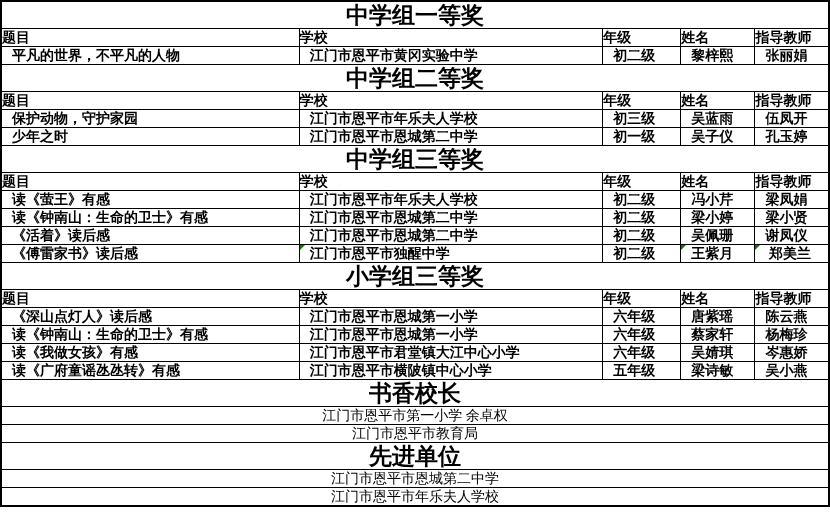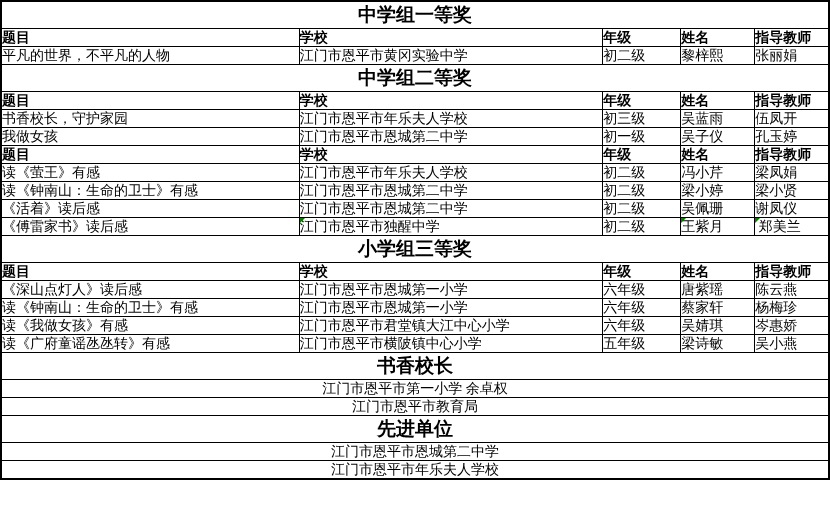--- a/index.html
+++ b/index.html
@@ -21,21 +21,21 @@
   }
   table.award-table td, table.award-table th {
     border: 1px solid #000000;
     padding: 0;
     overflow: hidden;
     white-space: nowrap;
   }
   td.section-title {
     text-align: center;
     font-weight: bold;
-    font-size: 19px;
+    font-size: 23px;
     line-height: 26px;
     height: 26px;
     font-family: "Liberation Sans", "DejaVu Sans", sans-serif;
   }
   th.col-header {
     text-align: left;
     font-weight: bold;
     font-size: 14px;
     line-height: 17px;
     height: 17px;
@@ -43,22 +43,23 @@
   td.data-cell {
     position: relative;
     font-size: 14px;
     line-height: 17px;
     height: 17px;
     text-align: left;
     vertical-align: middle;
   }
   td.data-cell .cell-text {
     white-space: pre;
-    padding-left: 0;
+    padding-left: 10px;
     display: inline-block;
+    font-weight: bold;
   }
   td.merged-cell {
     text-align: center;
     font-size: 14px;
     line-height: 17px;
     height: 17px;
   }
   td.merged-cell .cell-text {
     white-space: pre;
   }
@@ -105,32 +106,35 @@
         <td colspan="5" class="section-title">中学组二等奖</td>
       </tr>
       <tr>
         <th class="col-header">题目</th>
         <th class="col-header">学校</th>
         <th class="col-header">年级</th>
         <th class="col-header">姓名</th>
         <th class="col-header">指导教师</th>
       </tr>
       <tr>
-        <td class="data-cell"><span class="cell-text">书香校长，守护家园</span></td>
+        <td class="data-cell"><span class="cell-text">保护动物，守护家园</span></td>
         <td class="data-cell"><span class="cell-text">江门市恩平市年乐夫人学校</span></td>
         <td class="data-cell"><span class="cell-text">初三级</span></td>
         <td class="data-cell"><span class="cell-text">吴蓝雨</span></td>
         <td class="data-cell"><span class="cell-text">伍凤开</span></td>
       </tr>
       <tr>
-        <td class="data-cell"><span class="cell-text">我做女孩</span></td>
+        <td class="data-cell"><span class="cell-text">少年之时</span></td>
         <td class="data-cell"><span class="cell-text">江门市恩平市恩城第二中学</span></td>
         <td class="data-cell"><span class="cell-text">初一级</span></td>
         <td class="data-cell"><span class="cell-text">吴子仪</span></td>
         <td class="data-cell"><span class="cell-text">孔玉婷</span></td>
+      </tr>
+      <tr>
+        <td colspan="5" class="section-title">中学组三等奖</td>
       </tr>
       <tr>
         <th class="col-header">题目</th>
         <th class="col-header">学校</th>
         <th class="col-header">年级</th>
         <th class="col-header">姓名</th>
         <th class="col-header">指导教师</th>
       </tr>
       <tr>
         <td class="data-cell"><span class="cell-text">读《萤王》有感</span></td>

